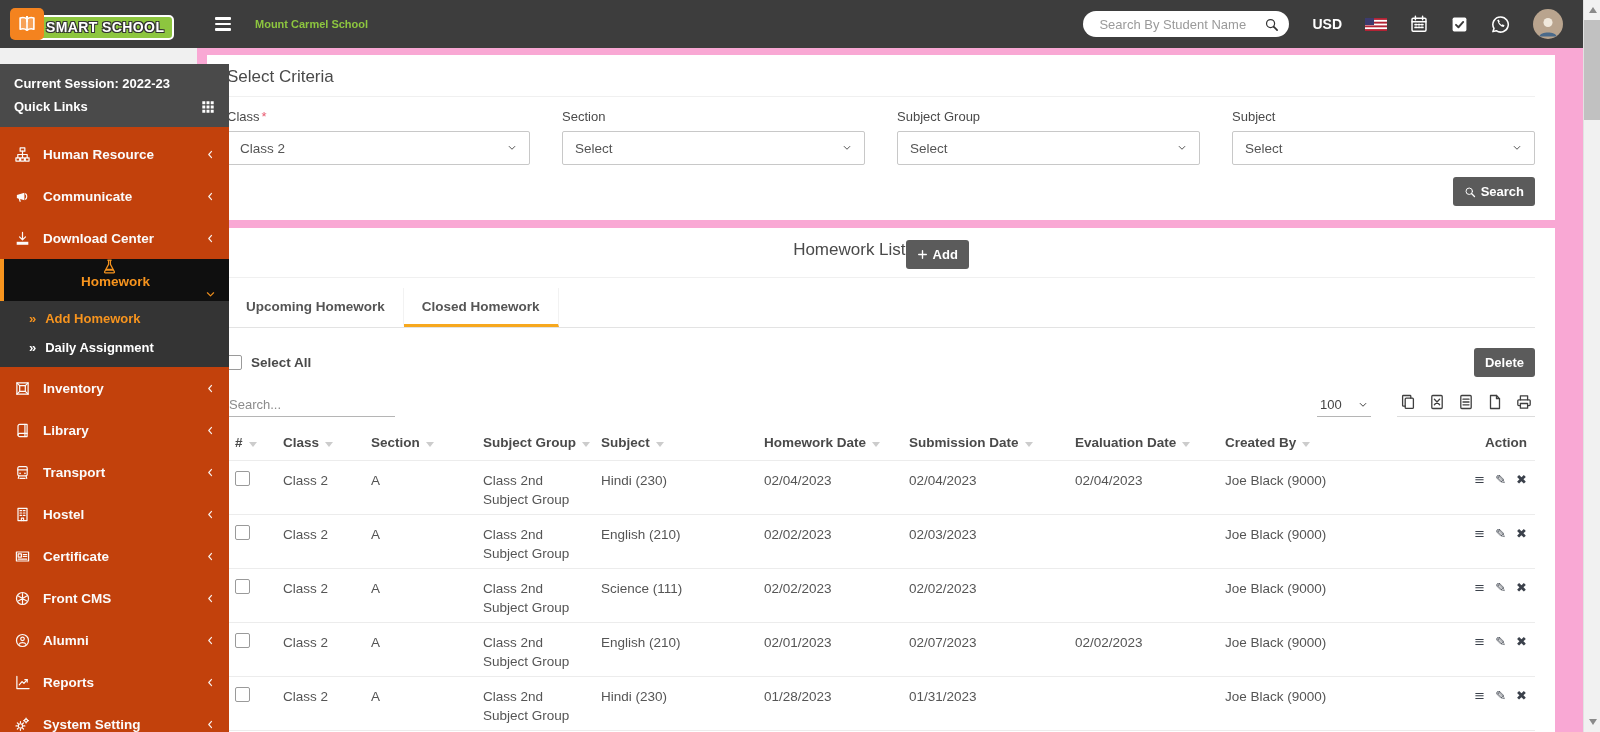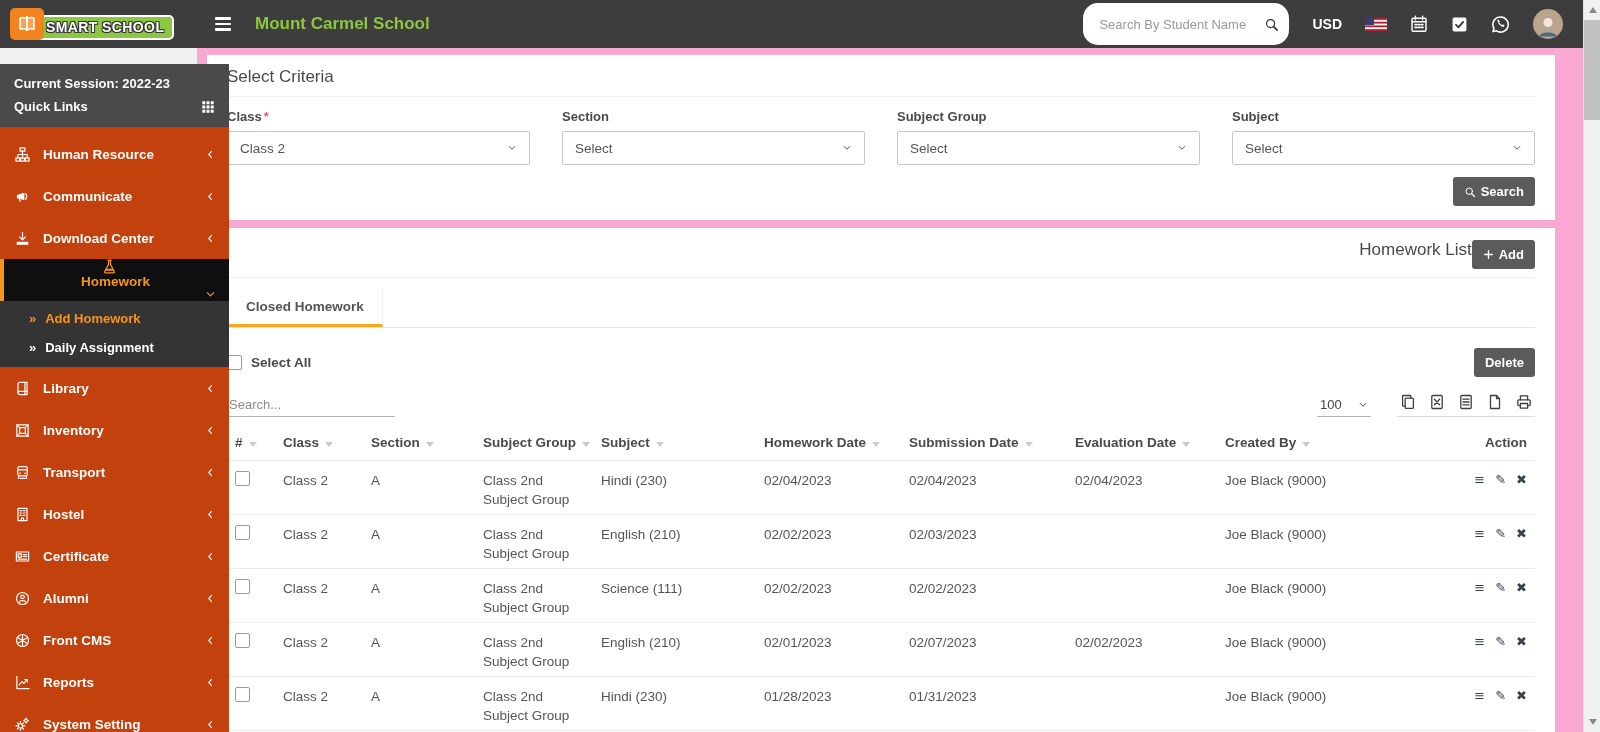--- a/index.html
+++ b/index.html
@@ -12,23 +12,23 @@
   .header { position:absolute; top:0; left:0; width:1583px; height:48px; background:#3d3d3d;
     display:flex; align-items:center; z-index:5; }
   .logo-wrap { width:197px; display:flex; align-items:flex-end; padding-left:10px; flex-shrink:0; }
   .logo-book { width:34px; height:32px; background:#f4831f; border-radius:5px;
     display:flex; align-items:center; justify-content:center; z-index:1; }
   .logo-pill { background:#8dc63f; border:2px solid #fff; border-radius:5px; padding:2px 8px 3px;
     margin-left:-8px; color:#fff; font-weight:bold; font-size:14px; letter-spacing:.4px;
     text-shadow:1px 1px 0 #333,-1px 1px 0 #333,1px -1px 0 #333,-1px -1px 0 #333; white-space:nowrap; }
   .hamburger { margin-left:14px; display:flex; flex-direction:column; gap:3px; cursor:pointer; padding:4px; }
   .hamburger div { width:16px; height:2.5px; background:#fff; border-radius:1px; }
-  .school-name { color:#8dc63f; font-weight:bold; font-size:17px; margin-left:20px; }
+  .school-name { color:#8dc63f; font-weight:bold; font-size:11px; margin-left:20px; }
   .header-right { margin-left:auto; display:flex; align-items:center; gap:23px; padding-right:20px; }
-  .search-pill { width:206px; height:42px; background:#fff; border-radius:15px;
+  .search-pill { width:206px; height:26px; background:#fff; border-radius:15px;
     display:flex; align-items:center; padding:0 10px 0 14px; }
   .search-pill input { border:none; outline:none; flex:1; font-size:13px; color:#555; min-width:0;
     font-family:"Liberation Sans",sans-serif; }
   .search-pill input::placeholder { color:#9a9a9a; }
   .search-pill .mag { color:#333; display:flex; cursor:pointer; }
   .usd { color:#fff; font-size:14px; font-weight:bold; cursor:pointer; }
   .hdr-icon { color:#fff; display:flex; cursor:pointer; }
   .avatar { width:30px; height:30px; border-radius:50%; background:#b9a48e; overflow:hidden;
     display:flex; align-items:flex-end; justify-content:center; cursor:pointer; }
   
@@ -49,33 +49,33 @@
   .sub-item.active { color:#f7941e; }
   .sub-item .arr { margin-right:9px; font-size:13px; }
   
   .main { position:absolute; left:197px; top:48px; right:17px; bottom:0; background:#f9a8d4;
     padding:7px 28px 16px 10px; overflow:hidden; }
   .card { background:#fff; }
   .card1 { padding:12px 20px 14px; }
   .card-title { font-size:17px; color:#4a4a4a; padding-bottom:9px; border-bottom:1px solid #f0f0f0; }
   .fields { display:flex; gap:32px; margin-top:12px; }
   .field { flex:1; min-width:0; }
-  .flabel { font-size:13px; font-weight:bold; color:#4a4a4a; margin-bottom:7px; display:block; }
+  .flabel { font-size:13px; font-weight:normal; color:#4a4a4a; margin-bottom:7px; display:block; }
   .req { color:#e8596f; margin-left:2px; }
   .selectbox { height:34px; border:1px solid #c8c8c8; border-radius:2px; background:#fff;
     display:flex; align-items:center; justify-content:space-between; padding:0 12px;
     font-size:13.5px; color:#555; cursor:pointer; }
   .selectbox .chev { color:#555; display:flex; }
   .search-btn-row { display:flex; justify-content:flex-end; margin-top:12px; }
   .btn { background:#5b5b5b; color:#fff; border:none; border-radius:3px; font-size:13px; font-weight:bold;
     padding:7px 11px; display:inline-flex; align-items:center; gap:5px; cursor:pointer;
     font-family:"Liberation Sans",sans-serif; }
   .btn .bicon { display:flex; }
   .card2 { margin-top:8px; padding:12px 20px 0; min-height:700px; }
-  .title-row { display:flex; justify-content:flex-end; align-items:flex-start;
+  .title-row { display:flex; justify-content:center; align-items:flex-start;
     border-bottom:1px solid #f0f0f0; padding-bottom:8px; }
   .tabs { display:flex; border-bottom:1px solid #e3e3e3; margin-top:10px; }
   .tab { padding:11px 18px 10px; font-size:13.5px; font-weight:bold; color:#555; background:#fff;
     border-right:1px solid #f2f2f2; border-bottom:3px solid transparent; cursor:pointer; }
   .tab:first-child { border-left:1px solid #f2f2f2; }
   .tab.active { border-bottom:3px solid #f7a81e; }
   .list-controls { margin-top:20px; display:flex; justify-content:space-between; align-items:center; }
   .select-all { display:flex; align-items:center; gap:9px; font-size:13.5px; font-weight:bold; color:#4a4a4a; }
   .cbx { appearance:none; -webkit-appearance:none; width:15px; height:15px; border:1px solid #9a9a9a;
     border-radius:2px; background:#fff; margin:0; cursor:pointer; }
@@ -257,40 +257,40 @@
           <span>Add Homework</span>
         </div>
         <div class="sub-item">
           <span class="arr">»</span>
           <span>Daily Assignment</span>
         </div>
       </div>
       <div class="sb-item">
         <span class="sb-icon">
           <svg width="15" height="15" viewBox="0 0 16 16" fill="none" stroke="currentColor" stroke-width="1.3" stroke-linecap="round" stroke-linejoin="round">
-            <path d="M3.2 3.2c0-1 .8-1.7 1.7-1.7h8v13h-8c-.9 0-1.7-.8-1.7-1.7z"></path>
-            <path d="M10.6 1.5v13M3.2 12.8c0-1 .8-1.7 1.7-1.7h8"></path>
-          </svg>
-        </span>
-        <span>Library</span>
-        <span class="sb-chev">
-          <svg width="11" height="11" viewBox="0 0 16 16" fill="none" stroke="currentColor" stroke-width="1.3" stroke-linecap="round" stroke-linejoin="round">
-            <path d="M9.5 3.5L5.5 8l4 4.5" stroke-width="1.7"></path>
-          </svg>
-        </span>
-      </div>
-      <div class="sb-item">
-        <span class="sb-icon">
-          <svg width="15" height="15" viewBox="0 0 16 16" fill="none" stroke="currentColor" stroke-width="1.3" stroke-linecap="round" stroke-linejoin="round">
             <rect x="2" y="2" width="12" height="12"></rect>
             <rect x="5" y="5" width="6" height="6"></rect>
             <path d="M2 2l3 3M14 2l-3 3M2 14l3-3M14 14l-3-3"></path>
           </svg>
         </span>
         <span>Inventory</span>
+        <span class="sb-chev">
+          <svg width="11" height="11" viewBox="0 0 16 16" fill="none" stroke="currentColor" stroke-width="1.3" stroke-linecap="round" stroke-linejoin="round">
+            <path d="M9.5 3.5L5.5 8l4 4.5" stroke-width="1.7"></path>
+          </svg>
+        </span>
+      </div>
+      <div class="sb-item">
+        <span class="sb-icon">
+          <svg width="15" height="15" viewBox="0 0 16 16" fill="none" stroke="currentColor" stroke-width="1.3" stroke-linecap="round" stroke-linejoin="round">
+            <path d="M3.2 3.2c0-1 .8-1.7 1.7-1.7h8v13h-8c-.9 0-1.7-.8-1.7-1.7z"></path>
+            <path d="M10.6 1.5v13M3.2 12.8c0-1 .8-1.7 1.7-1.7h8"></path>
+          </svg>
+        </span>
+        <span>Library</span>
         <span class="sb-chev">
           <svg width="11" height="11" viewBox="0 0 16 16" fill="none" stroke="currentColor" stroke-width="1.3" stroke-linecap="round" stroke-linejoin="round">
             <path d="M9.5 3.5L5.5 8l4 4.5" stroke-width="1.7"></path>
           </svg>
         </span>
       </div>
       <div class="sb-item">
         <span class="sb-icon">
           <svg width="15" height="15" viewBox="0 0 16 16" fill="none" stroke="currentColor" stroke-width="1.3" stroke-linecap="round" stroke-linejoin="round">
             <rect x="3" y="1.8" width="10" height="9.7" rx="1.5"></rect>
@@ -332,39 +332,39 @@
         <span class="sb-chev">
           <svg width="11" height="11" viewBox="0 0 16 16" fill="none" stroke="currentColor" stroke-width="1.3" stroke-linecap="round" stroke-linejoin="round">
             <path d="M9.5 3.5L5.5 8l4 4.5" stroke-width="1.7"></path>
           </svg>
         </span>
       </div>
       <div class="sb-item">
         <span class="sb-icon">
           <svg width="15" height="15" viewBox="0 0 16 16" fill="none" stroke="currentColor" stroke-width="1.3" stroke-linecap="round" stroke-linejoin="round">
             <circle cx="8" cy="8" r="6.4"></circle>
+            <path d="M8 2.8v10.4M3.5 5.4l9 5.2M12.5 5.4l-9 5.2"></path>
+          </svg>
+        </span>
+        <span>Front CMS</span>
+        <span class="sb-chev">
+          <svg width="11" height="11" viewBox="0 0 16 16" fill="none" stroke="currentColor" stroke-width="1.3" stroke-linecap="round" stroke-linejoin="round">
+            <path d="M9.5 3.5L5.5 8l4 4.5" stroke-width="1.7"></path>
+          </svg>
+        </span>
+      </div>
+      <div class="sb-item">
+        <span class="sb-icon">
+          <svg width="15" height="15" viewBox="0 0 16 16" fill="none" stroke="currentColor" stroke-width="1.3" stroke-linecap="round" stroke-linejoin="round">
+            <circle cx="8" cy="8" r="6.4"></circle>
             <circle cx="8" cy="6.2" r="1.9"></circle>
             <path d="M4.6 11.8c.6-2.1 6.2-2.1 6.8 0"></path>
           </svg>
         </span>
         <span>Alumni</span>
-        <span class="sb-chev">
-          <svg width="11" height="11" viewBox="0 0 16 16" fill="none" stroke="currentColor" stroke-width="1.3" stroke-linecap="round" stroke-linejoin="round">
-            <path d="M9.5 3.5L5.5 8l4 4.5" stroke-width="1.7"></path>
-          </svg>
-        </span>
-      </div>
-      <div class="sb-item">
-        <span class="sb-icon">
-          <svg width="15" height="15" viewBox="0 0 16 16" fill="none" stroke="currentColor" stroke-width="1.3" stroke-linecap="round" stroke-linejoin="round">
-            <circle cx="8" cy="8" r="6.4"></circle>
-            <path d="M8 2.8v10.4M3.5 5.4l9 5.2M12.5 5.4l-9 5.2"></path>
-          </svg>
-        </span>
-        <span>Front CMS</span>
         <span class="sb-chev">
           <svg width="11" height="11" viewBox="0 0 16 16" fill="none" stroke="currentColor" stroke-width="1.3" stroke-linecap="round" stroke-linejoin="round">
             <path d="M9.5 3.5L5.5 8l4 4.5" stroke-width="1.7"></path>
           </svg>
         </span>
       </div>
       <div class="sb-item">
         <span class="sb-icon">
           <svg width="15" height="15" viewBox="0 0 16 16" fill="none" stroke="currentColor" stroke-width="1.3" stroke-linecap="round" stroke-linejoin="round">
             <path d="M2 1.5v13h13"></path>
@@ -468,20 +468,21 @@
         <span class="bicon" id="btn-plus">
             <svg width="11" height="11" viewBox="0 0 16 16" fill="none" stroke="currentColor" stroke-width="1.3" stroke-linecap="round" stroke-linejoin="round">
               <path d="M8 2.5v11M2.5 8h11" stroke-width="2"></path>
             </svg>
           </span>
         <span>Add</span>
       </button>
     </div>
 
     <div class="tabs" id="tabs">
+        <div class="tab">Upcoming Homework</div>
         <div class="tab active">Closed Homework</div>
       </div>
 
     <div class="list-controls">
       <label class="select-all">
         <input type="checkbox" class="cbx" style="">
         <span>Select All</span>
       </label>
       <button class="btn">
         <span>Delete</span>

